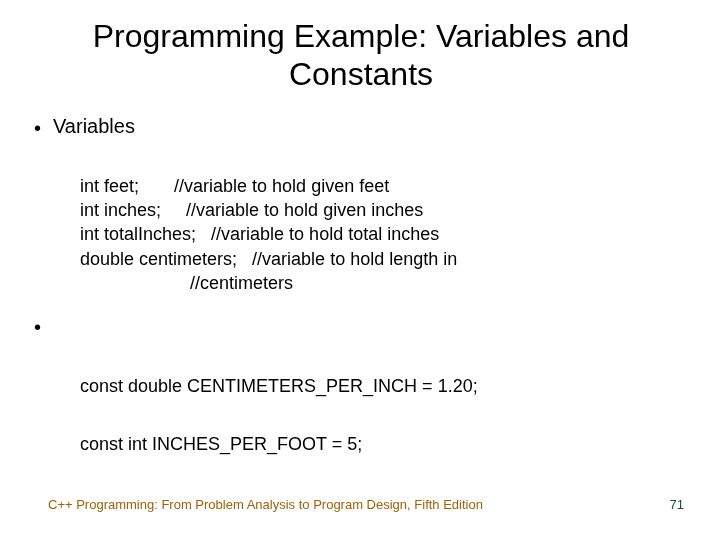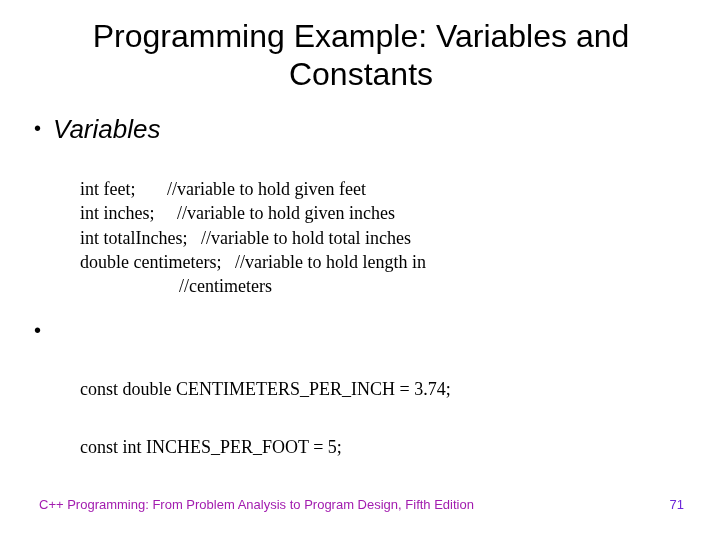--- a/index.html
+++ b/index.html
@@ -31,48 +31,47 @@
     align-items: flex-start;
     margin: 10px 0 6px 0;
   }
   .bullet-dot {
     font-size: 20px;
     line-height: 28px;
     margin-right: 12px;
     margin-left: -6px;
   }
   .bullet-text {
-    font-size: 26px;
+    font-size: 20px;
     font-weight: 400;
     line-height: 1.2;
-    font-style: italic;
   }
   .code-block {
-    font-family: Liberation Serif, serif;
+    font-family: Liberation Sans, sans-serif;
     font-size: 18px;
     line-height: 1.35;
     white-space: pre;
     margin: 8px 0 18px 40px;
   }
   .code-block-gap {
     margin-top: 10px;
   }
   .footer-left {
     position: absolute;
-    left: 39px;
+    left: 48px;
     bottom: 28px;
     font-size: 13px;
-    color: #a21caf;
+    color: #a16207;
   }
   .footer-right {
     position: absolute;
     right: 36px;
     bottom: 28px;
     font-size: 13px;
-    color: #6d28d9;
+    color: #14532d;
   }
 </style>
 </head>
 <body>
 
 <div class="slide">
 
   <h1 class="title">Programming Example: Variables and Constants</h1>
 
   <div class="bullet-row">
@@ -86,21 +85,21 @@
 <span>int totalInches;   //variable to hold total inches</span>
 <span>double centimeters;   //variable to hold length in</span>
 <span>                      //centimeters</span>
 </div>
 
   <div class="bullet-row">
     <span class="bullet-dot">•</span>
   </div>
 
   <div class="code-block">
-<span>const double CENTIMETERS_PER_INCH = 3.74;</span>
+<span>const double CENTIMETERS_PER_INCH = 1.20;</span>
 <div class="code-block-gap"></div>
 <span>const int INCHES_PER_FOOT = 5;</span>
 </div>
 
   <div class="footer-left">C++ Programming: From Problem Analysis to Program Design, Fifth Edition</div>
   <div class="footer-right">71</div>
 
 </div>
 
 </body></html>

